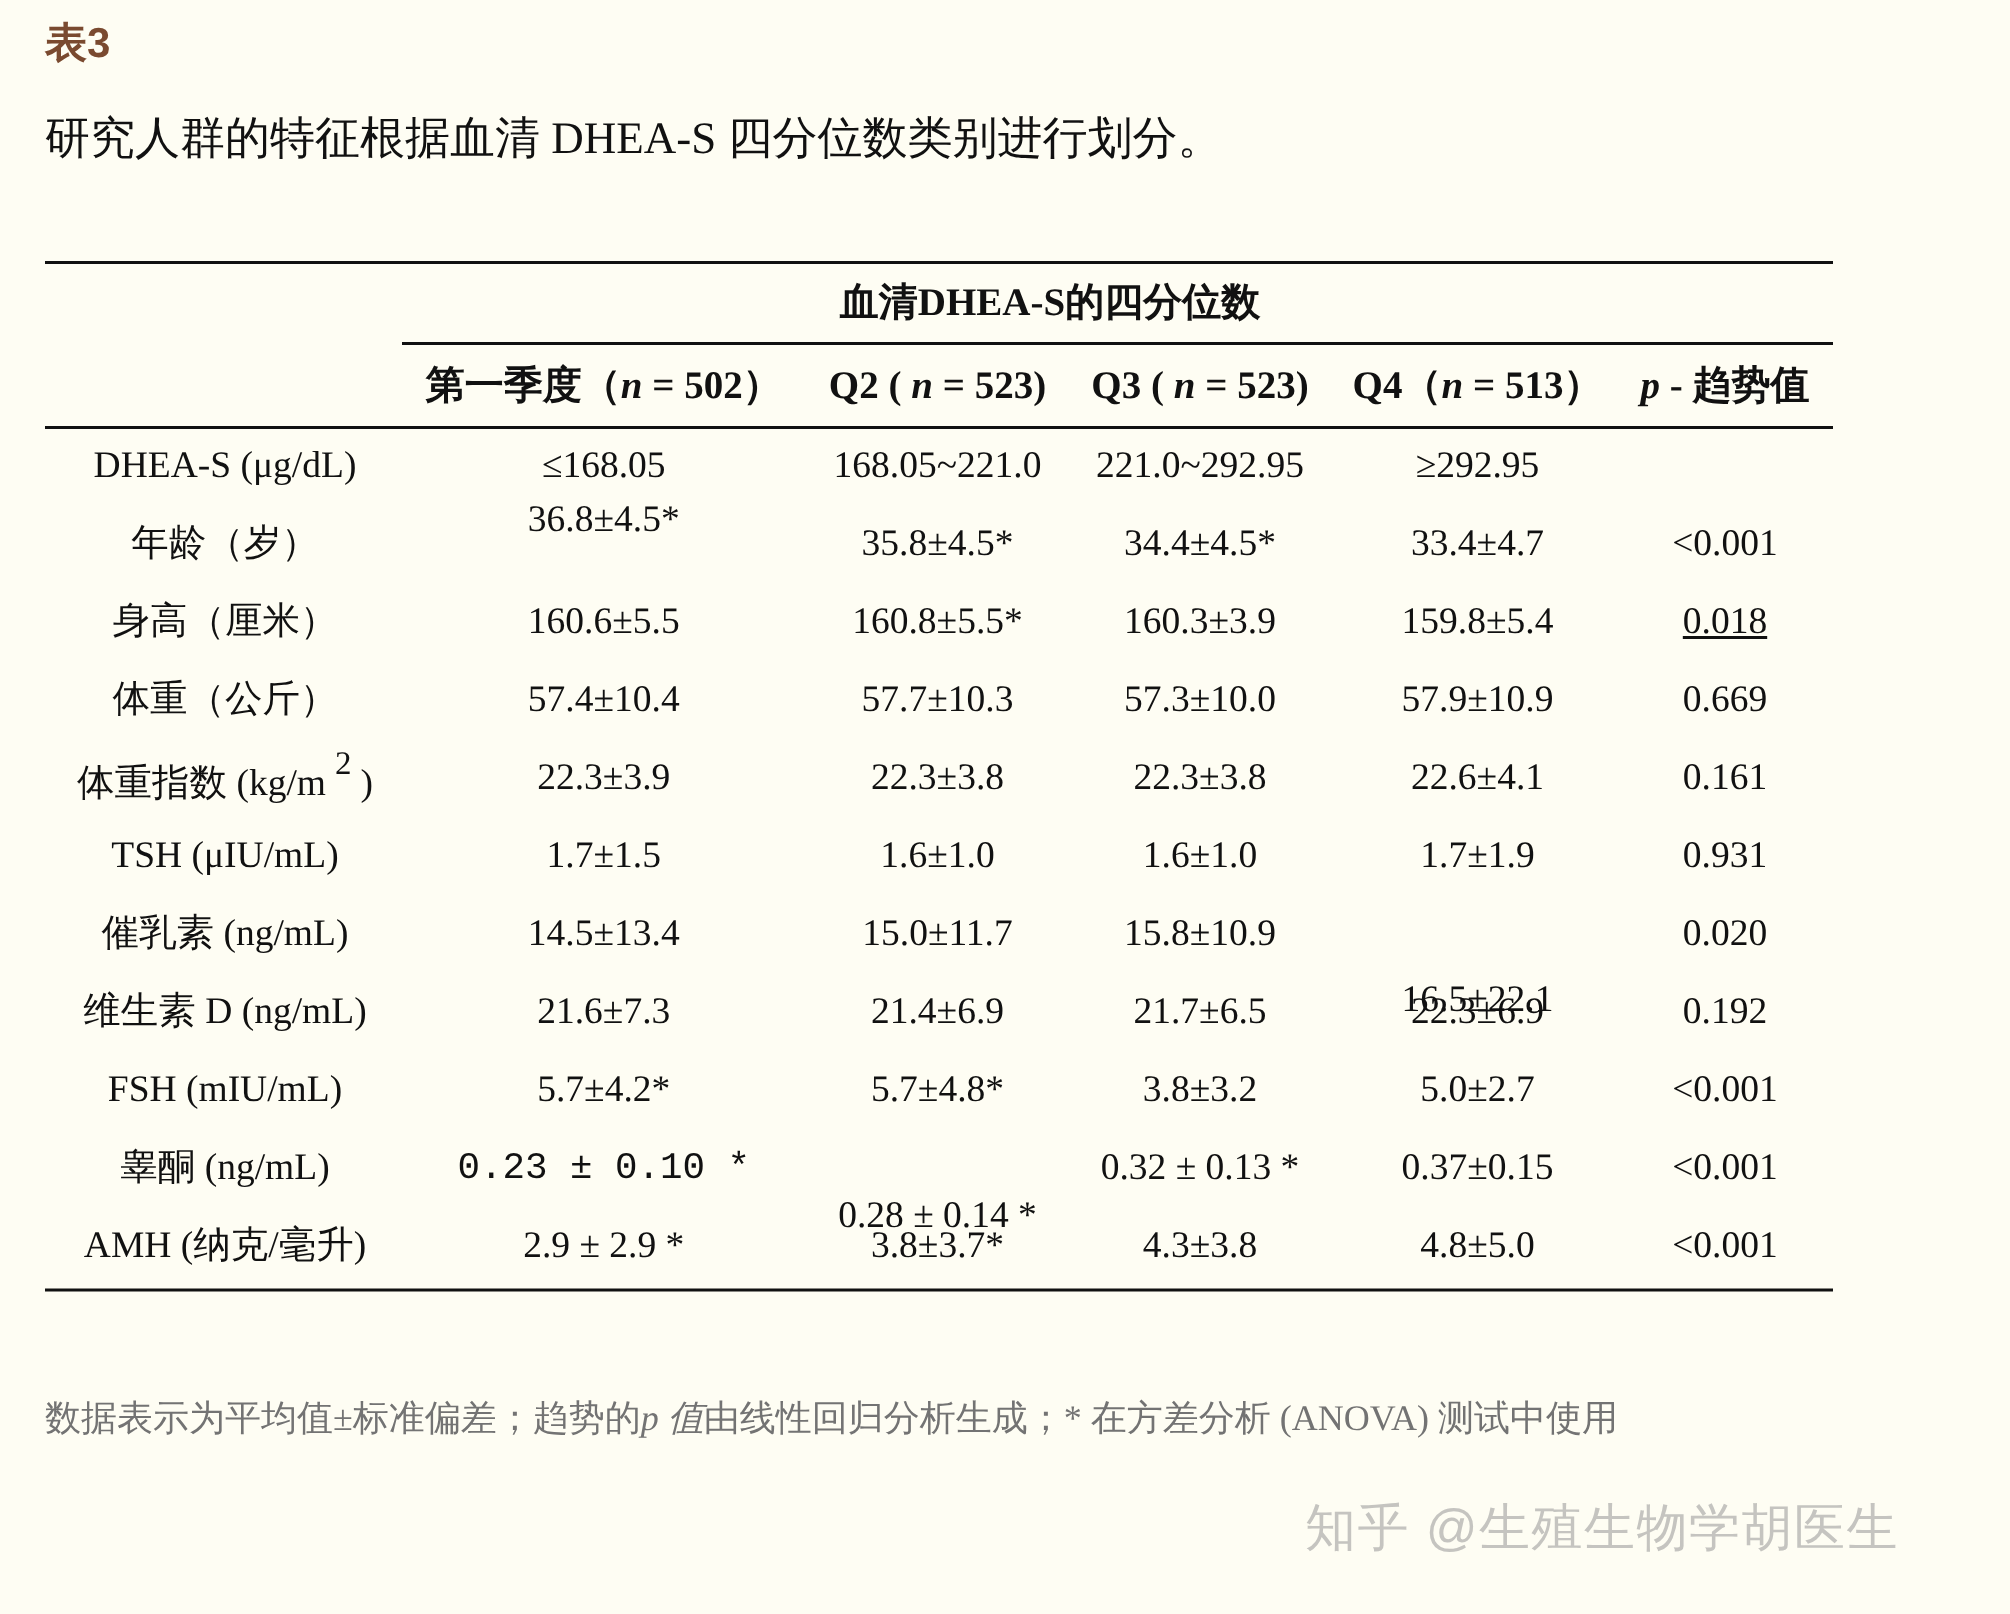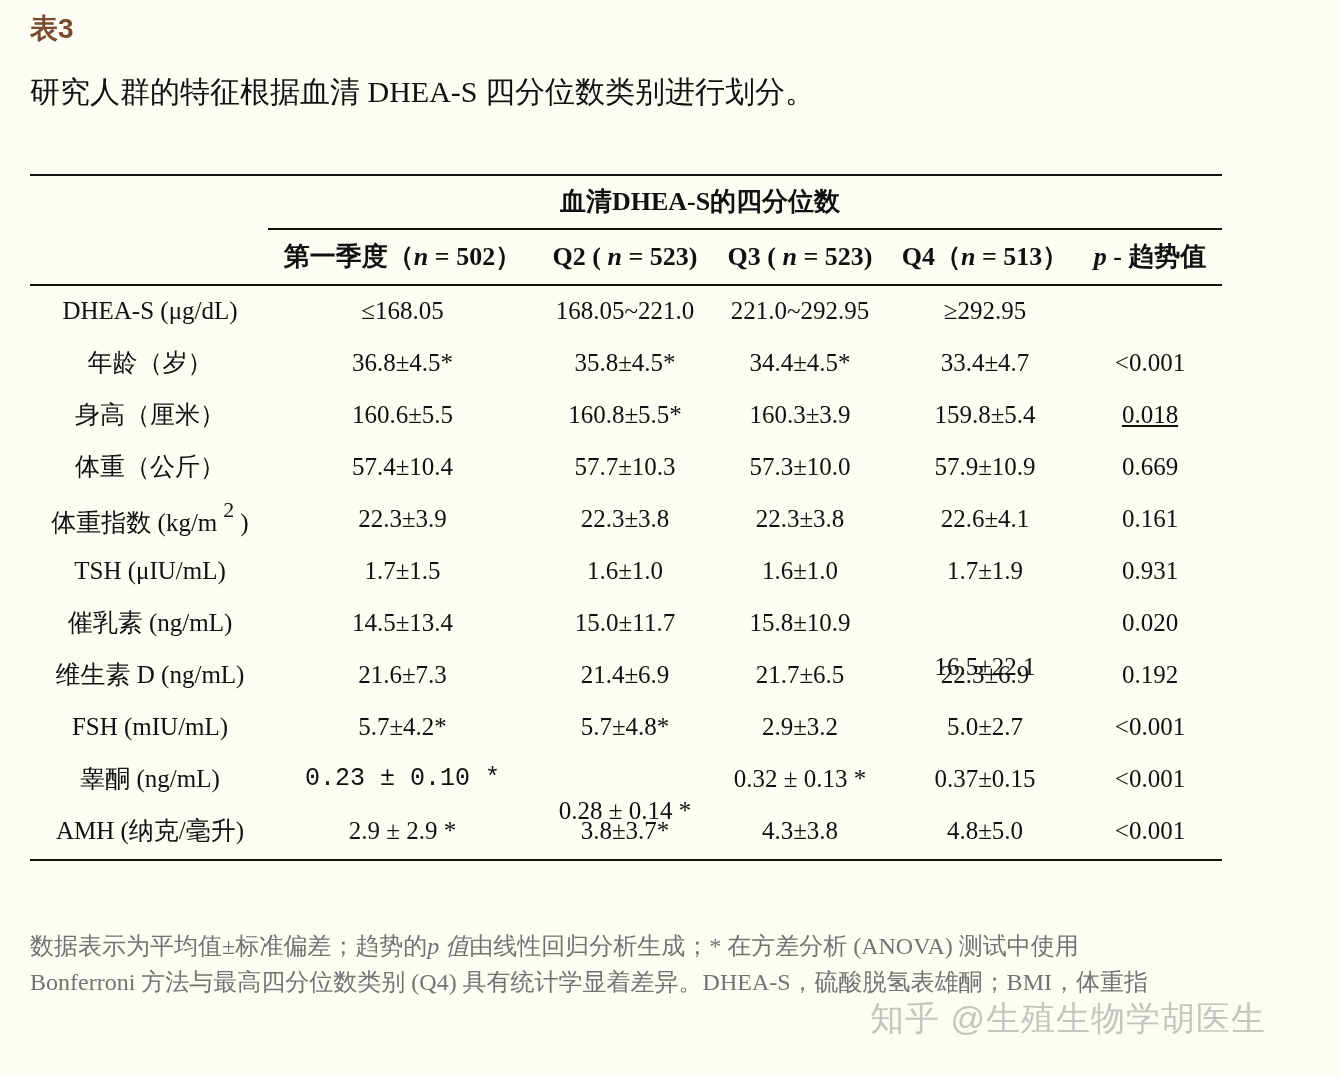--- a/index.html
+++ b/index.html
@@ -127,21 +127,21 @@
       <div>
         <div class="cell c0" style="top: 296px;">DHEA-S (μg/dL)</div>
         <div class="cell c1" style="top: 296px;">≤168.05</div>
         <div class="cell c2" style="top: 296px;">168.05~221.0</div>
         <div class="cell c3" style="top: 296px;">221.0~292.95</div>
         <div class="cell c4" style="top: 296px;">≥292.95</div>
         <div class="cell c5" style="top: 296px;"></div>
       </div>
       <div>
         <div class="cell c0" style="top: 348px;">年龄（岁）</div>
-        <div class="cell c1" style="top: 348px; text-align: center;">36.8±4.5*</div>
+        <div class="cell c1" style="top: 332px; text-align: center;">36.8±4.5*</div>
         <div class="cell c2" style="top: 348px;">35.8±4.5*</div>
         <div class="cell c3" style="top: 348px;">34.4±4.5*</div>
         <div class="cell c4" style="top: 348px;">33.4±4.7</div>
         <div class="cell c5" style="top: 348px;">&lt;0.001</div>
       </div>
       <div>
         <div class="cell c0" style="top: 400px;">身高（厘米）</div>
         <div class="cell c1" style="top: 400px;">160.6±5.5</div>
         <div class="cell c2" style="top: 400px;">160.8±5.5*</div>
         <div class="cell c3" style="top: 400px;">160.3±3.9</div>
@@ -185,21 +185,21 @@
         <div class="cell c1" style="top: 660px;">21.6±7.3</div>
         <div class="cell c2" style="top: 660px;">21.4±6.9</div>
         <div class="cell c3" style="top: 660px;">21.7±6.5</div>
         <div class="cell c4" style="top: 660px;">22.3±6.9</div>
         <div class="cell c5" style="top: 660px;">0.192</div>
       </div>
       <div>
         <div class="cell c0" style="top: 712px;">FSH (mIU/mL)</div>
         <div class="cell c1" style="top: 712px;">5.7±4.2*</div>
         <div class="cell c2" style="top: 712px;">5.7±4.8*</div>
-        <div class="cell c3" style="top: 712px;">2.9±3.2</div>
+        <div class="cell c3" style="top: 712px;">3.8±3.2</div>
         <div class="cell c4" style="top: 712px;">5.0±2.7</div>
         <div class="cell c5" style="top: 712px;">&lt;0.001</div>
       </div>
       <div>
         <div class="cell c0" style="top: 764px;">睾酮 (ng/mL)</div>
         <div class="cell c1" style="top: 764px; font-family: Liberation Mono, monospace;">0.23 ± 0.10 *</div>
         <div class="cell c2" style="top: 796px;">0.28 ± 0.14 *</div>
         <div class="cell c3" style="top: 764px;">0.32 ± 0.13 *</div>
         <div class="cell c4" style="top: 764px;">0.37±0.15</div>
         <div class="cell c5" style="top: 764px;">&lt;0.001</div>
@@ -212,16 +212,15 @@
         <div class="cell c4" style="top: 816px;">4.8±5.0</div>
         <div class="cell c5" style="top: 816px;">&lt;0.001</div>
       </div>
     </div>
 
   <div class="rule rule-bottom"></div>
 </div>
 
 <div class="footnote">
   <span class="line"><span>数据表示为平均值±标准偏差；趋势的</span><i>p 值</i><span>由线性回归分析生成；* 在方差分析 (ANOVA) 测试中使用</span></span>
-  <span class="line">Bonferroni 方法与最高四分位数类别 (Q4) 具有统计学显着差异。DHEA-S，硫酸脱氢表雄酮；BMI，体重指</span>
 </div>
 
 <div class="watermark">知乎 @生殖生物学胡医生</div>
 
 </body></html>

